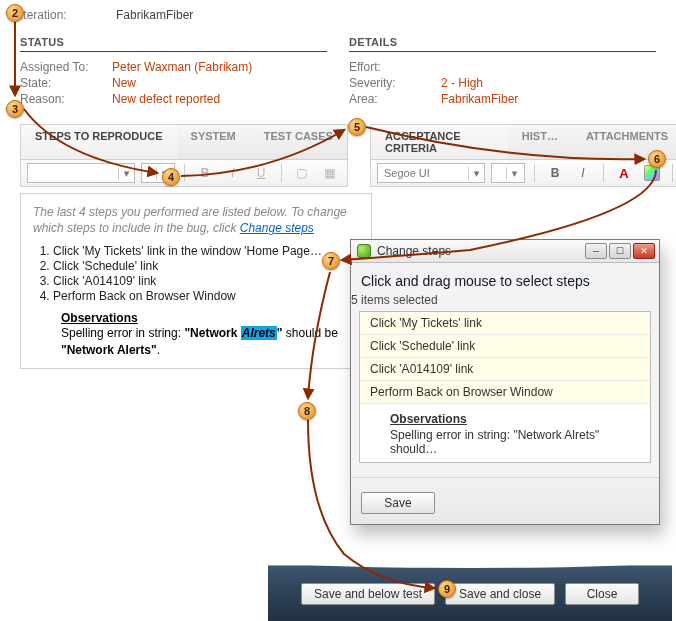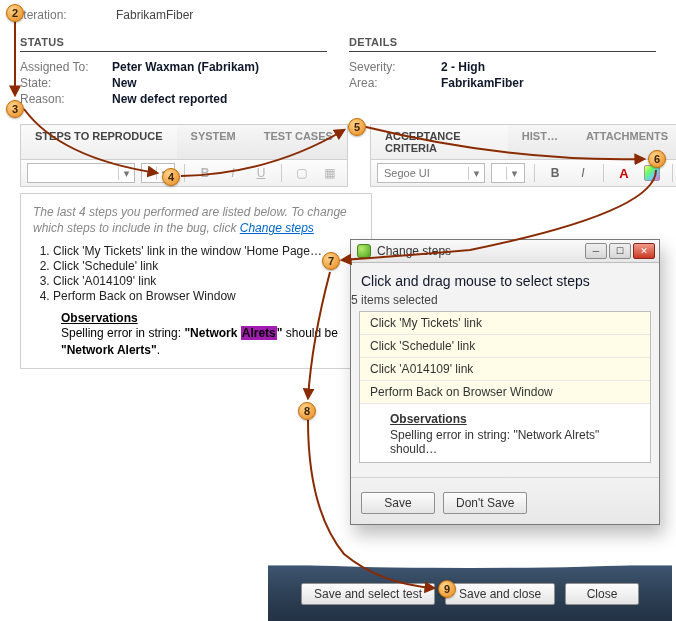--- a/index.html
+++ b/index.html
@@ -47,21 +47,21 @@
     padding-bottom: 3px;
     margin-bottom: 8px;
   }
   .field-row {
     display: flex;
     font-size: 12px;
     color: #777;
     margin: 2px 0;
   }
   .field-row .label { width: 92px; }
-  .field-row .value { color: #0f172a; font-weight: bold; }
+  .field-row .value { color: #c2410c; }
   .tabs {
     display: flex;
     background: linear-gradient(#f6f6f6,#e9e9e9);
     border: 1px solid #d0d0d0;
     border-bottom: none;
     margin-top: 16px;
     height: 35px;
     font-size: 11px;
     font-weight: 700;
     color: #8a8a8a;
@@ -157,21 +157,21 @@
     text-decoration: underline;
     margin-left: 28px;
     margin-top: 8px;
     font-size: 12px;
   }
   .obs-body {
     margin-left: 28px;
     font-size: 12px;
     line-height: 1.35;
   }
-  .hl { background: #a21caf; padding: 0 1px; }
+  .hl { background: #0ea5e9; padding: 0 1px; font-style: italic; }
 
   
   .dialog {
     position: absolute;
     left: 350px;
     top: 239px;
     width: 310px;
     border: 1px solid #7a7a7a;
     background: #f3f3f3;
     box-shadow: 4px 10px 16px rgba(0,0,0,0.25);
@@ -317,20 +317,24 @@
           <span class="value">New</span>
         </div>
       <div class="field-row">
           <span class="label">Reason:</span>
           <span class="value">New defect reported</span>
         </div>
     </div>
     <div class="col-right">
       <div class="section-head">DETAILS</div>
       <div class="field-row">
+          <span class="label">Effort:</span>
+          <span class="value"></span>
+        </div>
+      <div class="field-row">
           <span class="label">Severity:</span>
           <span class="value">2 - High</span>
         </div>
       <div class="field-row">
           <span class="label">Area:</span>
           <span class="value">FabrikamFiber</span>
         </div>
     </div>
   </div>
 
@@ -420,26 +424,25 @@
     <div class="dlg-item sel">Click 'Schedule' link</div>
     <div class="dlg-item sel">Click 'A014109' link</div>
     <div class="dlg-item sel">Perform Back on Browser Window</div>
     <div class="dlg-item last">
       <span class="dlg-obs-head">Observations</span>
       <span class="dlg-obs-body">Spelling error in string: "Network Alrets" should…</span>
     </div>
   </div>
   <div class="dlg-btns">
     <div class="btn">Save</div>
-    <div class="btn">Don't Save</div>
   </div>
 </div>
 
 <div class="bottom-bar">
-  <div class="btn" style="min-width:120px">Save and select test</div>
+  <div class="btn" style="min-width:120px">Save and below test</div>
   <div class="btn" style="min-width:110px">Save and close</div>
   <div class="btn">Close</div>
 </div>
 
 <div class="callout" style="left:6px; top:4px;">2</div>
 <div class="callout" style="left:6px; top:100px;">3</div>
 <div class="callout" style="left:162px; top:168px;">4</div>
 <div class="callout" style="left:348px; top:118px;">5</div>
 <div class="callout" style="left:648px; top:150px;">6</div>
 <div class="callout" style="left:322px; top:252px;">7</div>

